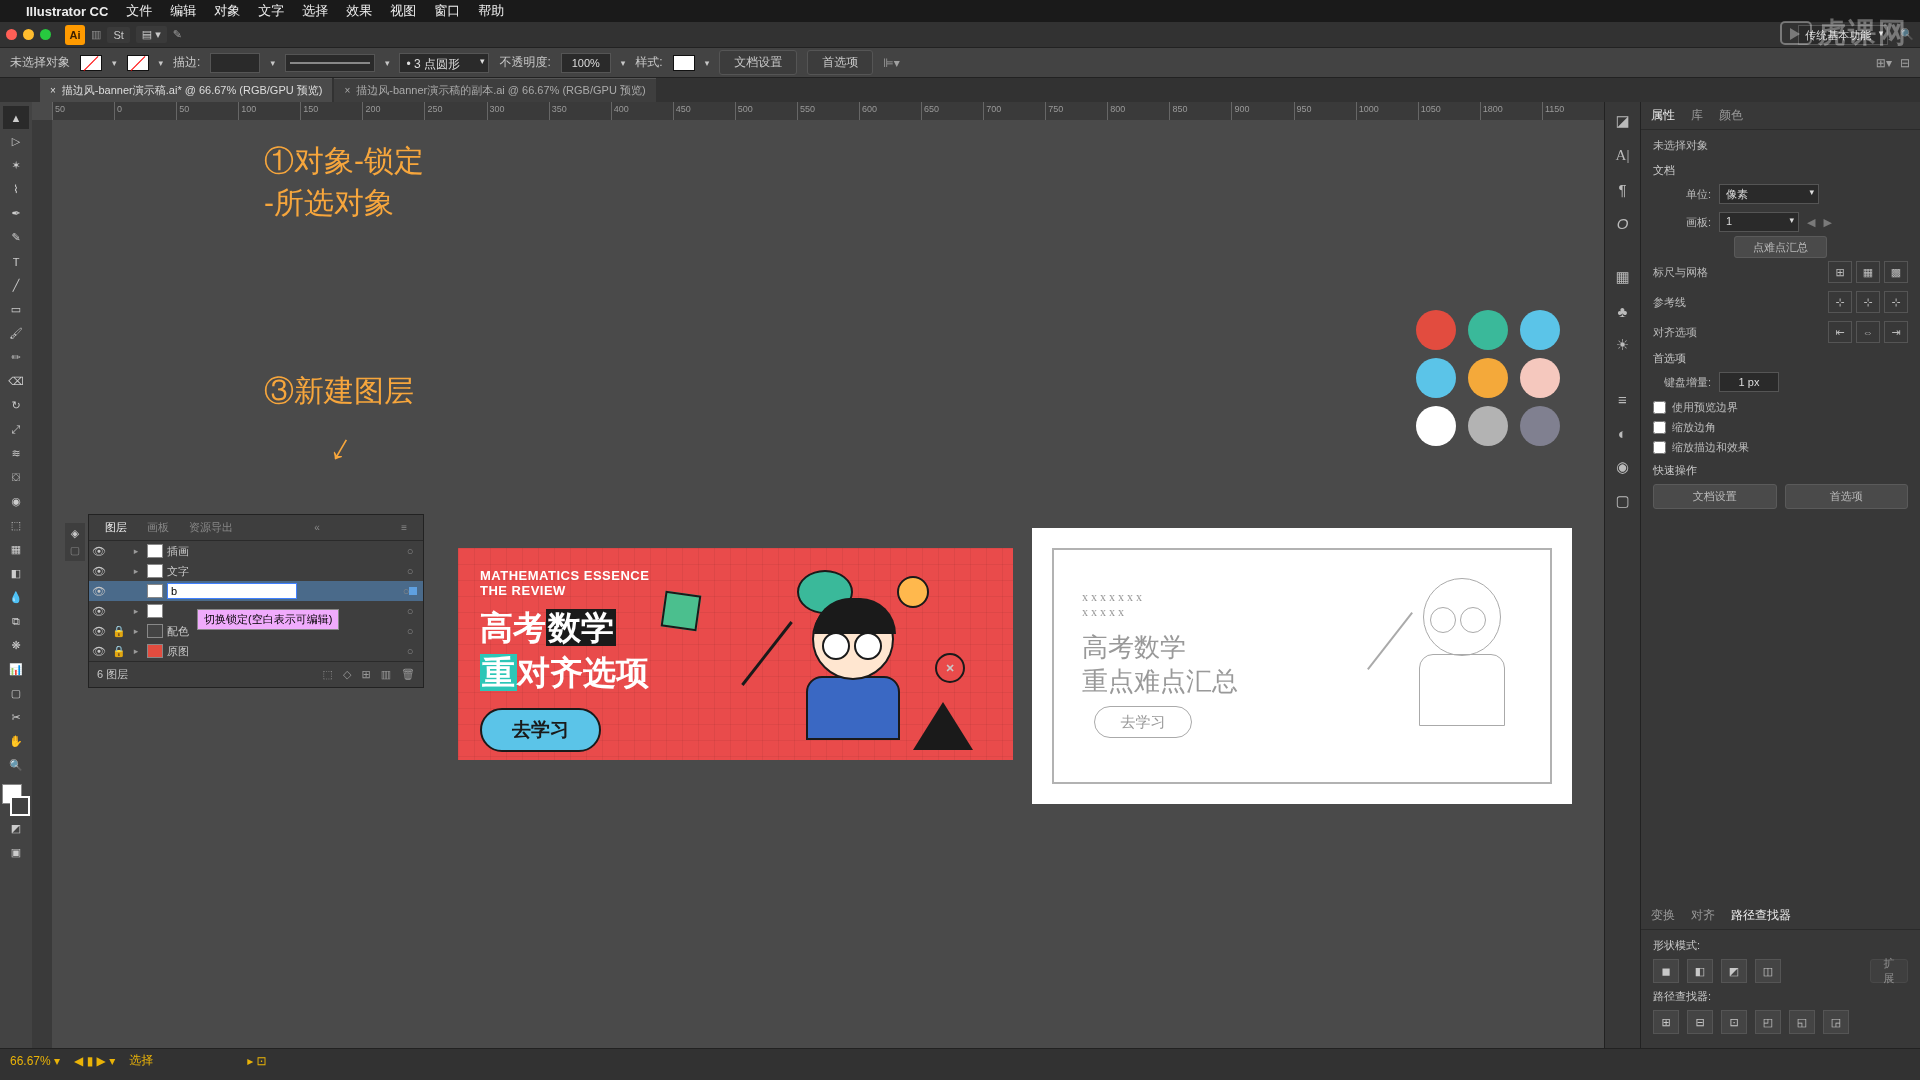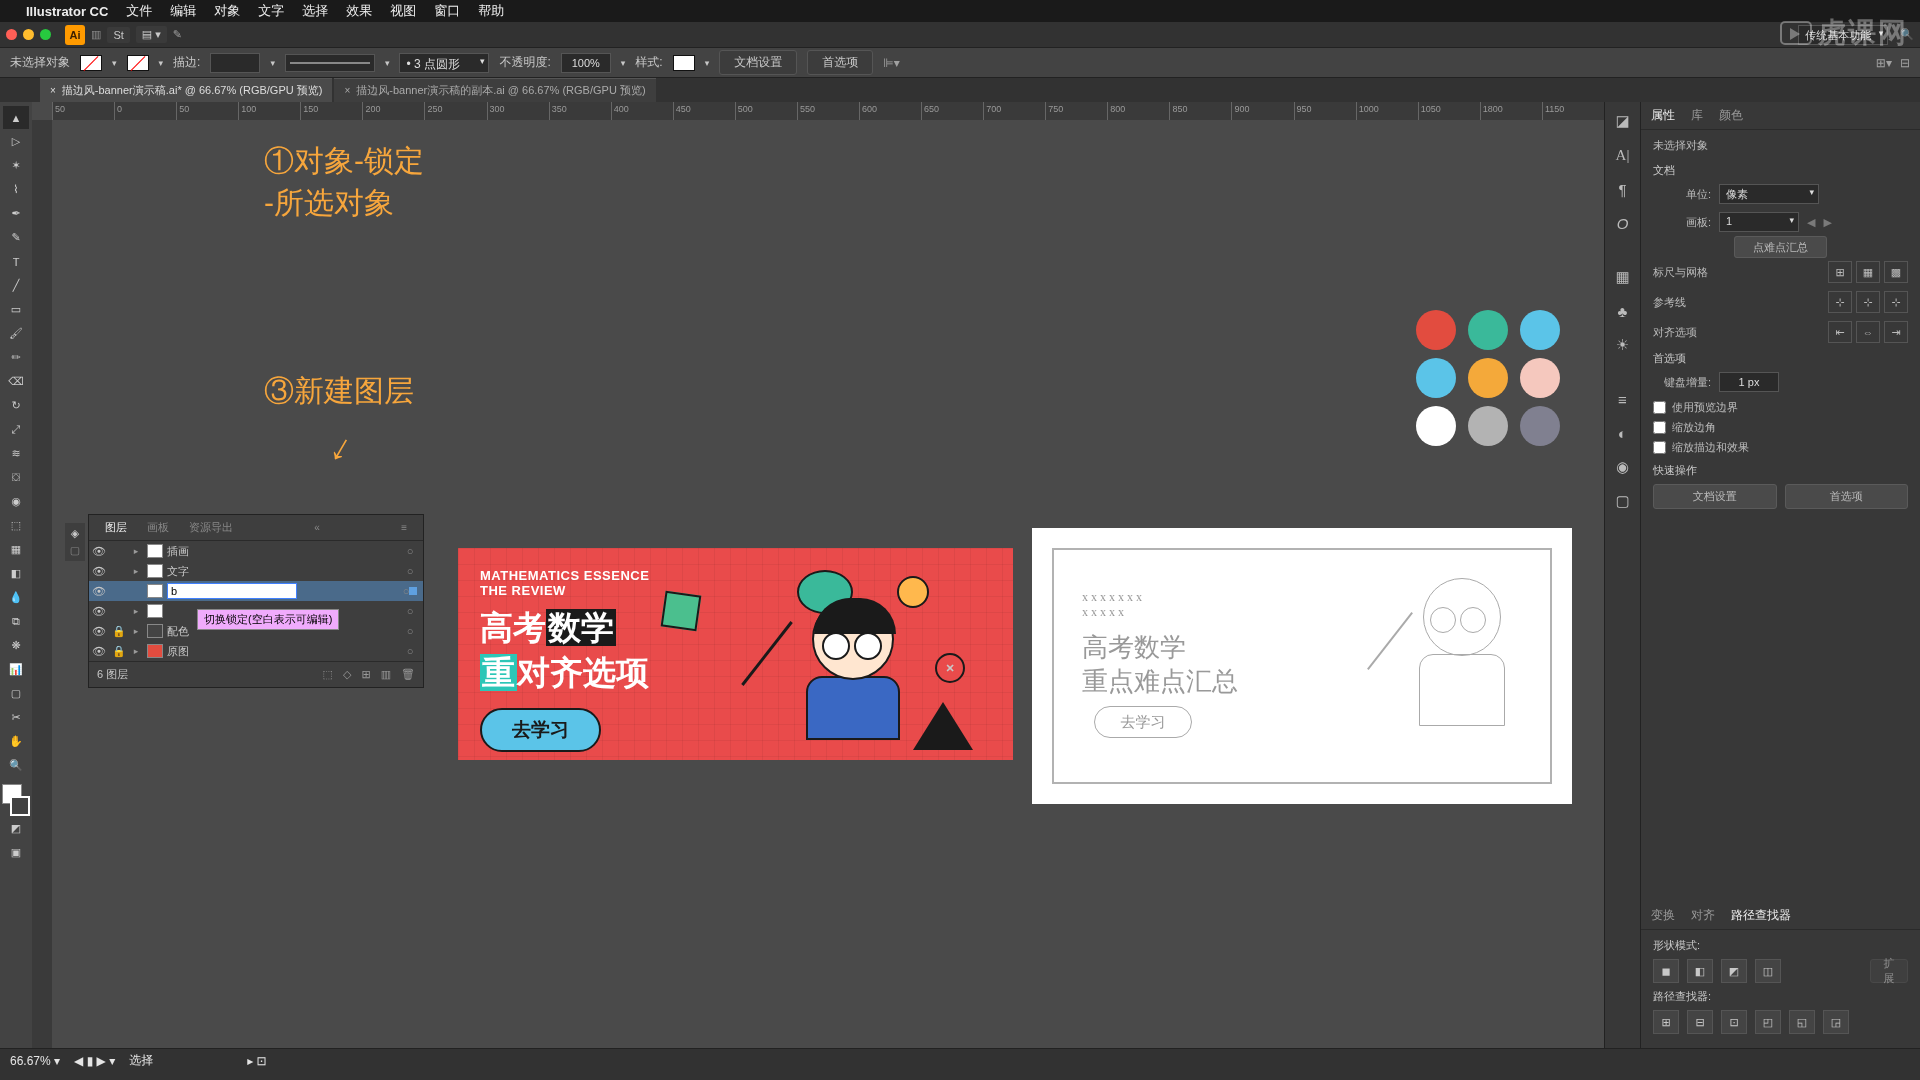--- a/index.html
+++ b/index.html
@@ -100,21 +100,21 @@
 .lp-name { flex: 1; }
 .lp-target { width: 26px; text-align: center; color: #888; }
 .lp-row.editing .lp-name { padding: 0; }
 .lp-row.editing input { width: 130px; height: 16px; background: #fff; border: 1px solid #4080ff; font-size: 11px; padding: 0 3px; }
 .lp-row.selected { background: #4a6a8a; }
 .lp-row.selected .lp-target::after { content: ""; display: inline-block; width: 8px; height: 8px; background: #5fa0e0; }
 .lp-tip { position: absolute; left: 108px; top: 94px; background: #f0abfc; color: #000; padding: 2px 6px; font-size: 11px; border: 1px solid #888; }
 .lp-foot { display: flex; align-items: center; height: 26px; padding: 0 8px; gap: 12px; border-top: 1px solid #2a2a2a; font-size: 11px; }
 .lp-foot .icons { margin-left: auto; display: flex; gap: 10px; color: #999; }
 
-.status-bar { height: 24px; background: #323232; border-top: 1px solid #222; display: flex; align-items: center; padding: 0 10px; gap: 14px; font-size: 12px; color: #e5e5e5; }
+.status-bar { height: 24px; background: #323232; border-top: 1px solid #222; display: flex; align-items: center; padding: 0 10px; gap: 14px; font-size: 12px; color: #eab308; }
 
 .iconstrip { width: 36px; background: #383838; display: flex; flex-direction: column; align-items: center; padding-top: 8px; gap: 12px; border-left: 1px solid #222; }
 .iconstrip div { width: 22px; height: 22px; display: flex; align-items: center; justify-content: center; color: #bbb; font-size: 15px; }
 
 .right-panels { width: 280px; background: #383838; display: flex; flex-direction: column; border-left: 1px solid #222; }
 .rp-tabs { display: flex; height: 28px; align-items: center; padding: 0 10px; gap: 16px; font-size: 12px; color: #999; border-bottom: 1px solid #2a2a2a; }
 .rp-tabs .on { color: #eee; }
 .rp-body { padding: 8px 12px; font-size: 11px; color: #bbb; }
 .rp-section-title { font-size: 11px; color: #ccc; margin: 8px 0 6px; }
 .rp-row { display: flex; align-items: center; gap: 8px; margin-bottom: 8px; }

